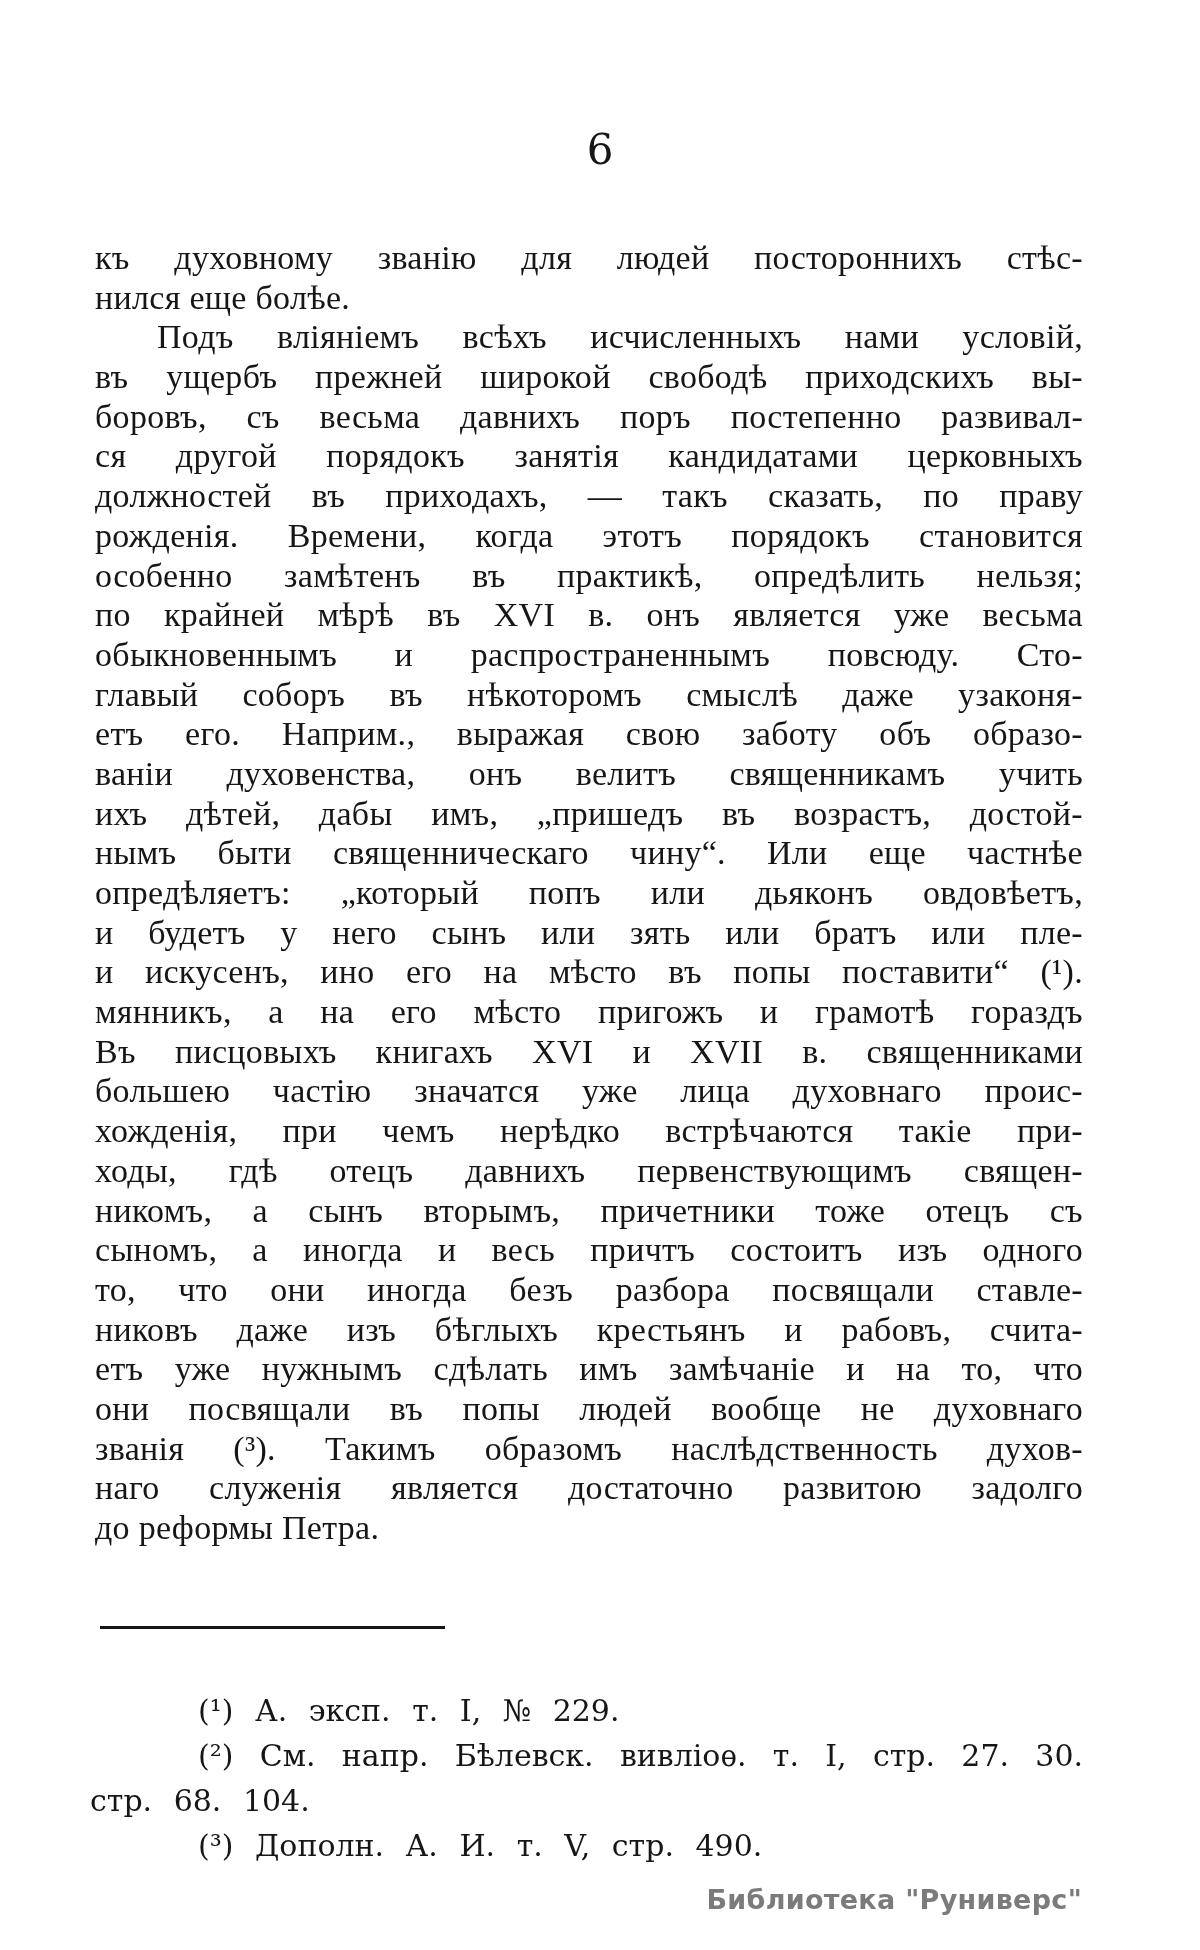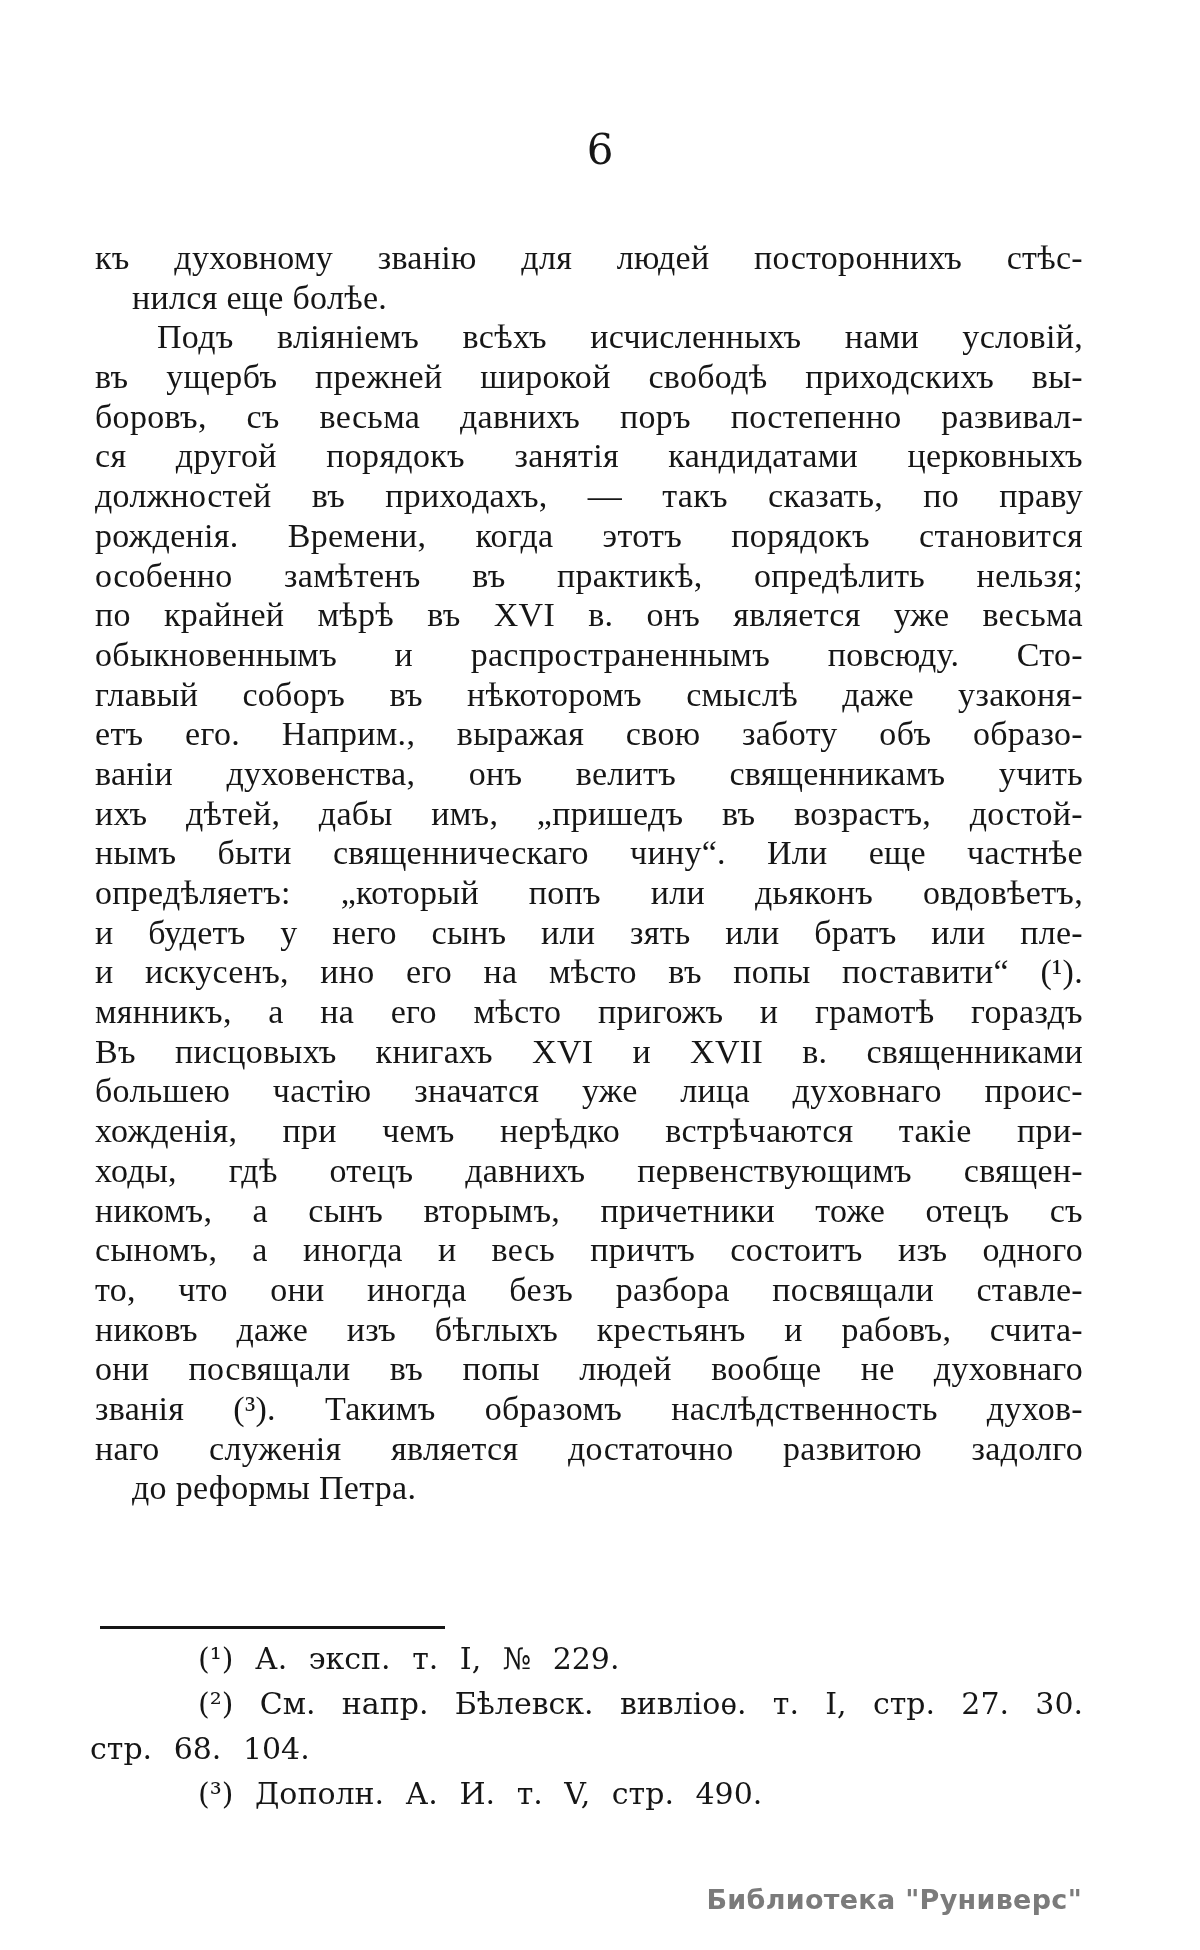--- a/index.html
+++ b/index.html
@@ -34,34 +34,34 @@
   }
   .line {
     font-size: 34px;
     line-height: 39.7px;
     height: 39.7px;
     overflow: hidden;
     text-align: justify;
     text-align-last: justify;
     letter-spacing: 0.3px;
   }
-  .line.end { text-align-last: left; margin-left: 37px; }
+  .line.end { text-align-last: left; }
   .line.indent { text-indent: 62px; }
   .rule {
     position: absolute;
     left: 100px;
     top: 1626px;
     width: 345px;
     height: 3px;
     background: #161616;
   }
   .footnotes {
     position: absolute;
     left: 90px;
-    top: 1636px;
+    top: 1688px;
     width: 993px;
   }
   .fn-line {
     font-size: 30px;
     line-height: 45px;
     height: 45px;
     overflow: hidden;
     word-spacing: 12px;
     text-align: left;
   }
@@ -140,20 +140,21 @@
 
       <div class="line">никомъ, а сынъ вторымъ, причетники тоже отецъ съ</div>
 
       <div class="line">сыномъ, а иногда и весь причтъ состоитъ изъ одного</div>
 
 
       <div class="line">то, что они иногда безъ разбора посвящали ставле-</div>
 
       <div class="line">никовъ даже изъ бѣглыхъ крестьянъ и рабовъ, счита-</div>
 
+      <div class="line">етъ уже нужнымъ сдѣлать имъ замѣчаніе и на то, что</div>
 
       <div class="line">они посвящали въ попы людей вообще не духовнаго</div>
 
       <div class="line">званія (³). Такимъ образомъ наслѣдственность духов-</div>
 
       <div class="line">наго служенія является достаточно развитою задолго</div>
 
       <div class="line end">до реформы Петра.</div>
     </div>
 

